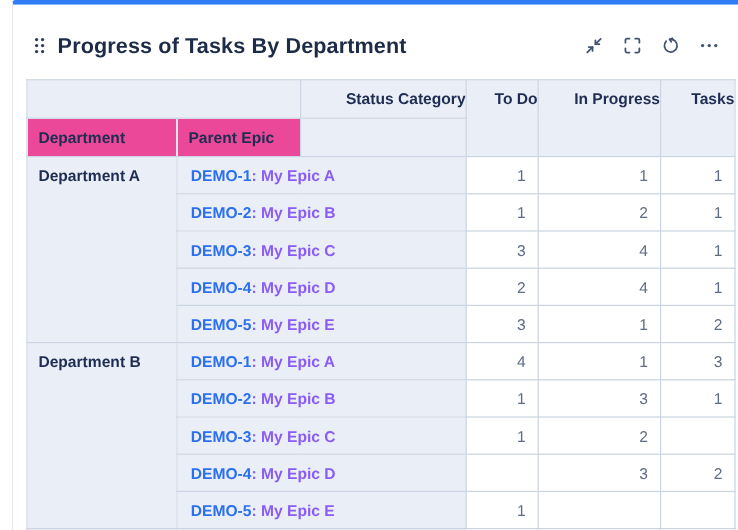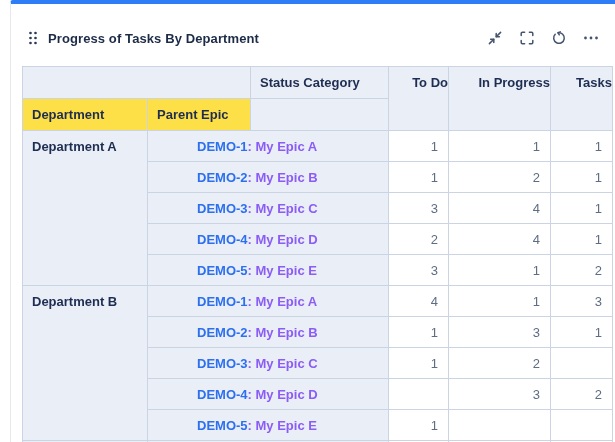--- a/index.html
+++ b/index.html
@@ -12,42 +12,42 @@
     border-left:1px solid #e6e8ec;
     border-top-left-radius:3px;
     overflow:hidden;
   }
   .panel-header {
     height:58px; display:flex; align-items:center;
     padding:10px 15px 0 17px;
   }
   .drag-handle { width:10px; height:14px; margin-right:10px; cursor:grab; flex:0 0 auto; display:block; }
   .panel-title {
-    font-size:13px; font-weight:bold; color:#1c2b47; letter-spacing:0.1px;
+    font-size:18px; font-weight:bold; color:#1c2b47; letter-spacing:0.1px;
     flex:1 1 auto; white-space:nowrap; overflow:hidden;
   }
   .toolbar { display:flex; align-items:center; gap:14px; flex:0 0 auto; }
   .tool-btn { width:18px; height:18px; border:none; background:transparent; padding:0;
     display:flex; align-items:center; justify-content:center; cursor:pointer; }
   .tool-btn svg { display:block; }
 
   .table-wrap { margin:4px 0 0 11px; }
   table { border-collapse:collapse; table-layout:fixed; width:590px; }
   th, td { border:1px solid #cbd4e2; font-size:13px; overflow:hidden; white-space:nowrap; }
   thead tr { height:32px; }
   tbody tr { height:31px;padding-left:22px; }
   th.hbg, td.hbg { background:#e9eef7; }
   th { font-weight:bold; color:#1e2d51; text-align:left; }
   th.corner { background:#e9eef7; }
-  th.rowhdr { background:#fde047; padding-left:9px; vertical-align:middle; }
-  th.stat { background:#e9eef7; padding-left:9px; vertical-align:middle; }
+  th.rowhdr { background:#ec4899; padding-left:9px; vertical-align:middle; }
+  th.stat { background:#e9eef7; padding-left:9px; vertical-align:middle;text-align:right; }
   th.colhdr { background:#e9eef7; text-align:right; vertical-align:top; padding-top:8px; }
   th.dept { background:#e9eef7; padding-left:9px; vertical-align:top; padding-top:8px; }
   th.epic { background:#e9eef7; padding-left:11px; vertical-align:middle; }
-  .epic-link { color:#2c6fef; font-weight:bold; cursor:pointer;margin-left:38px; }
+  .epic-link { color:#2c6fef; font-weight:bold; cursor:pointer; }
   .epic-rest { color:#8b5cf6; font-weight:bold; }
   td.val { background:#ffffff; color:#5e6c84; text-align:right; padding-right:10px; vertical-align:middle; }
 </style>
 </head>
 <body>
 
 <div class="panel">
 
   <div class="panel-header">
     <svg class="drag-handle" viewBox="0 0 10 14" width="10" height="14">

